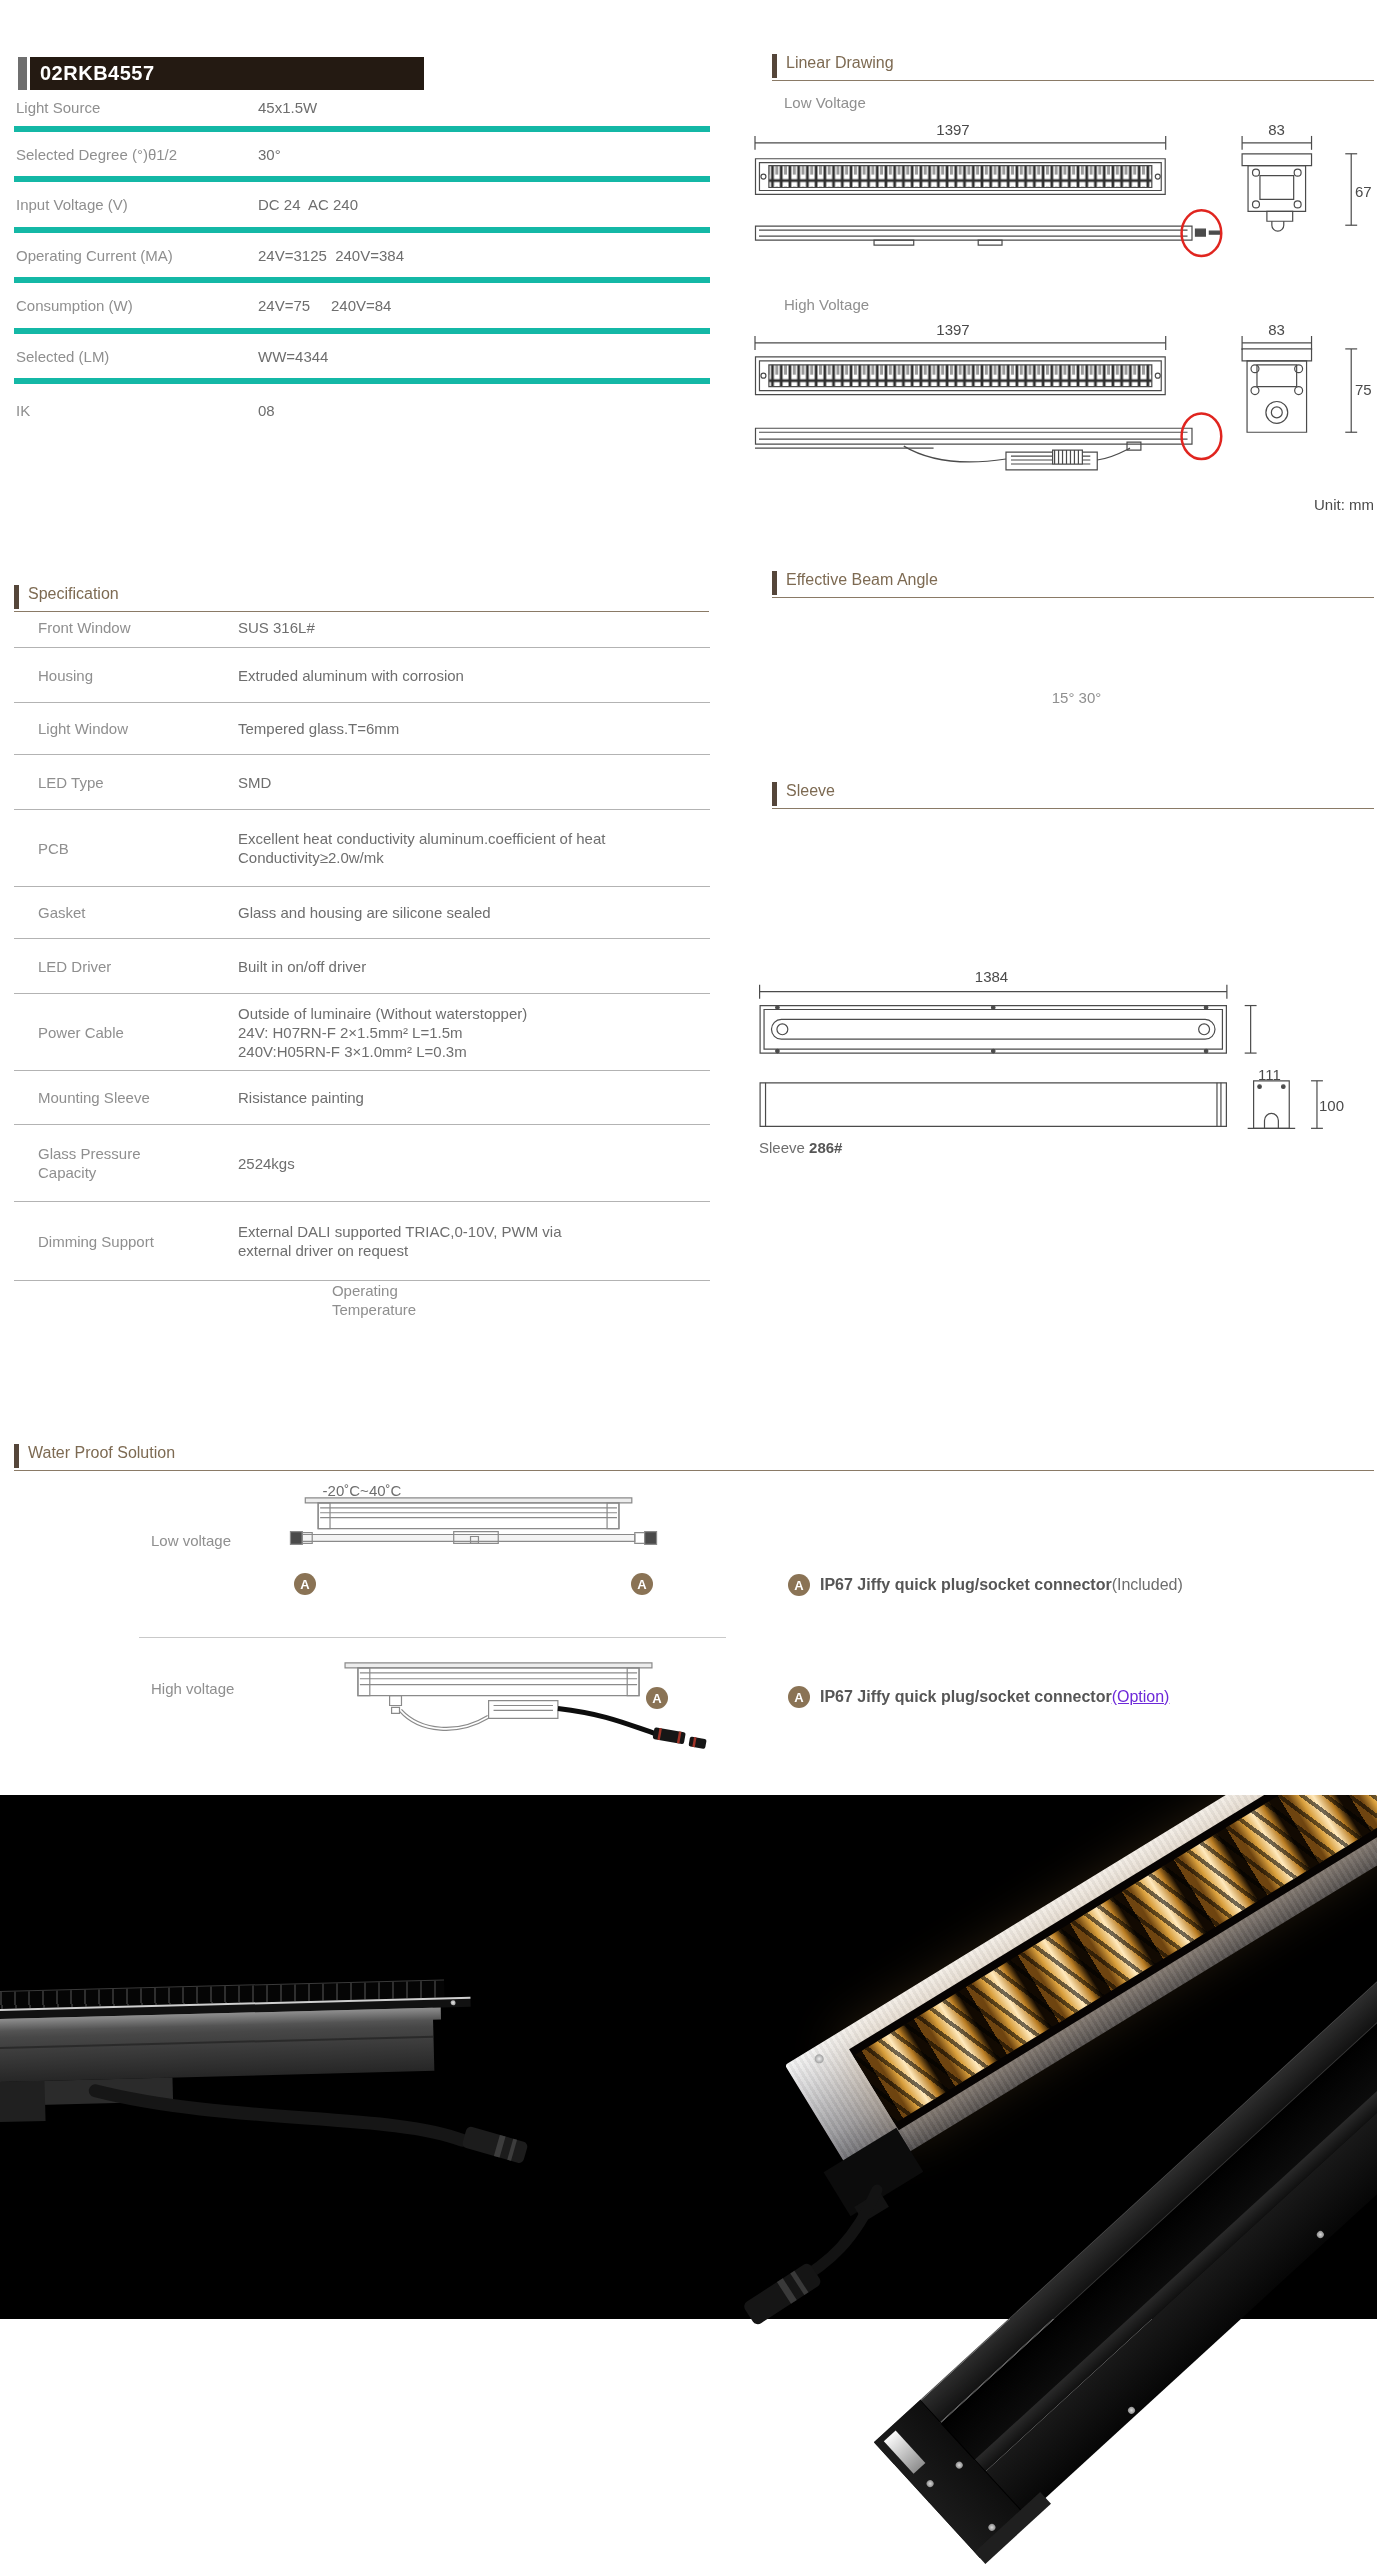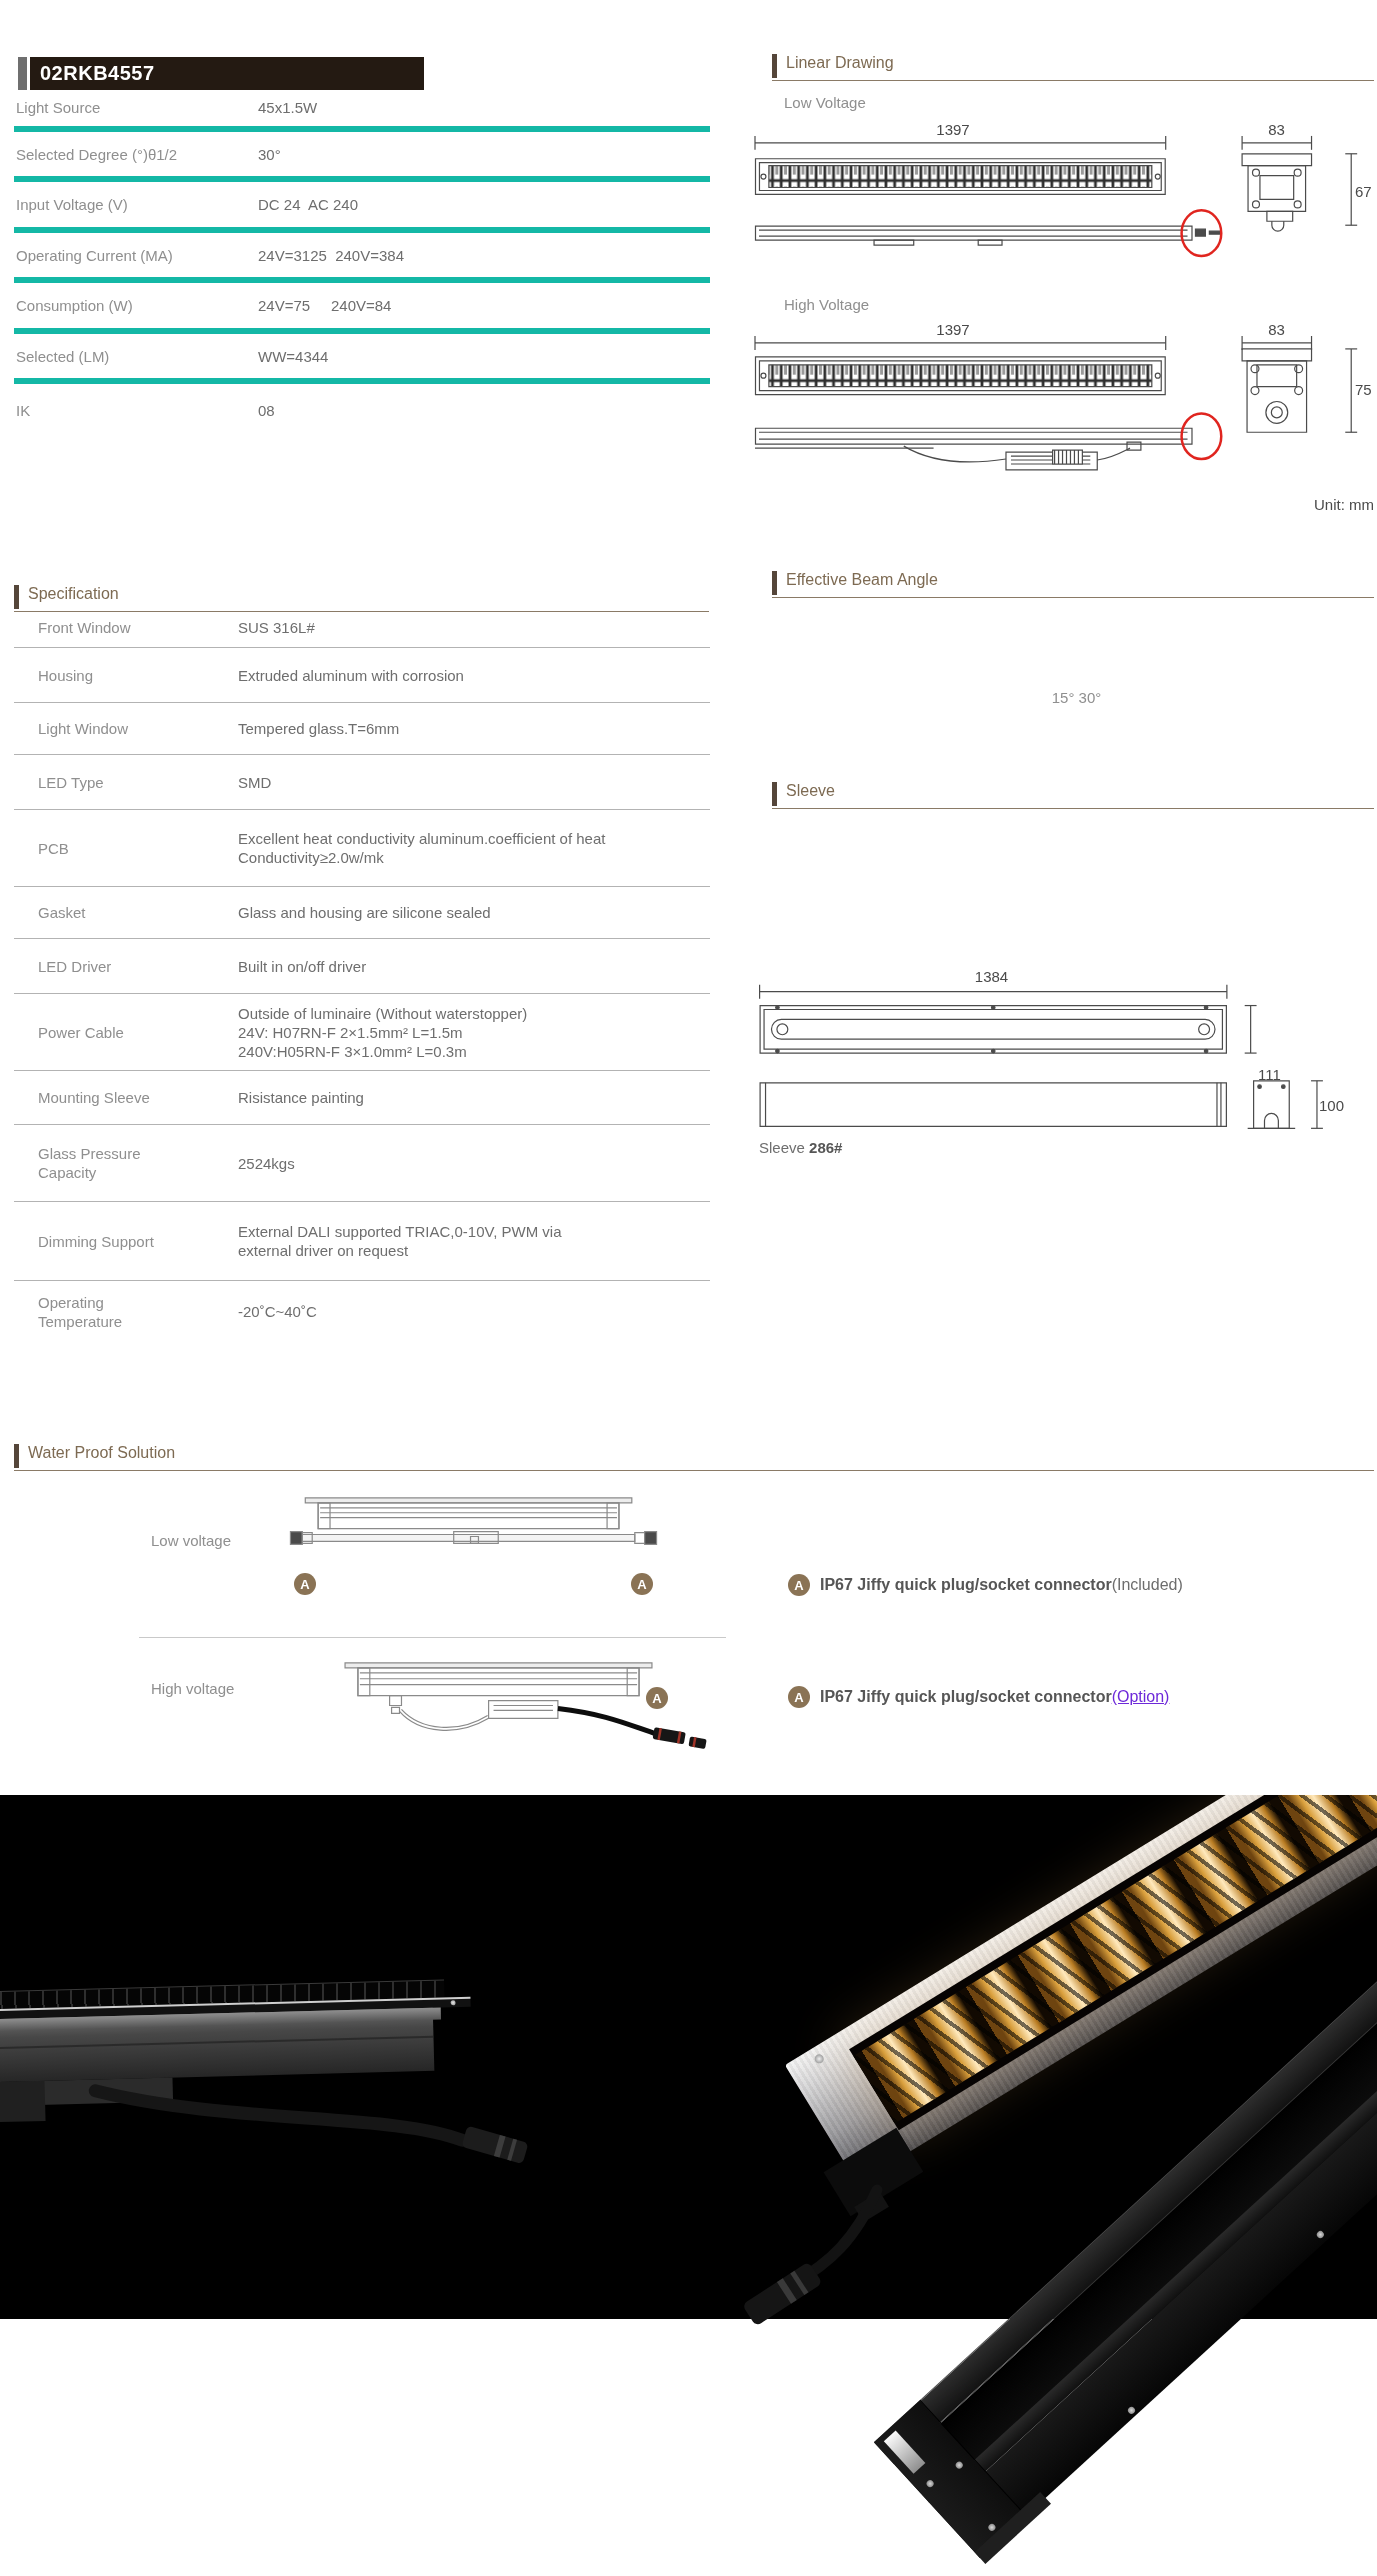--- a/index.html
+++ b/index.html
@@ -19,21 +19,21 @@
   
   .qtable { position:absolute; left:14px; top:89px; width:696px; }
   .qrow { display:flex; align-items:center; border-bottom:6px solid #14b8a6; }
   .qrow.last { border-bottom:none; }
   .qlab { flex:0 0 244px; font-size:15px; color:#8f8f8f; padding-left:2px; }
   .qval { flex:1; font-size:15px; color:#6e6e6e; white-space:pre-wrap; }
 
   
   .stable { position:absolute; left:14px; top:607px; width:696px; }
   .srow { display:flex; align-items:center; border-bottom:1px solid #b3b3b3; }
-  .srow.last { border-bottom:none; }
+  .srow.last { border-bottom:none;flex-direction:column; }
   .slab { flex:0 0 200px; margin-left:24px; font-size:15px; color:#8f8f8f; white-space:pre-wrap; line-height:19px; }
   .sval { flex:1; font-size:15px; color:#6e6e6e; white-space:pre-wrap; line-height:19px; }
 
   .dwglabel { position:absolute; font-size:15px; color:#8f8f8f; }
   .dimtext { position:absolute; font-size:15px; color:#4a4a4a; }
   .center { text-align:center; }
   .right { text-align:right; }
   .unitnote { position:absolute; font-size:15px; color:#4a4a4a; }
   .caption { position:absolute; font-size:15px; color:#6e6e6e; }
   .caption b { color:#565656; }

